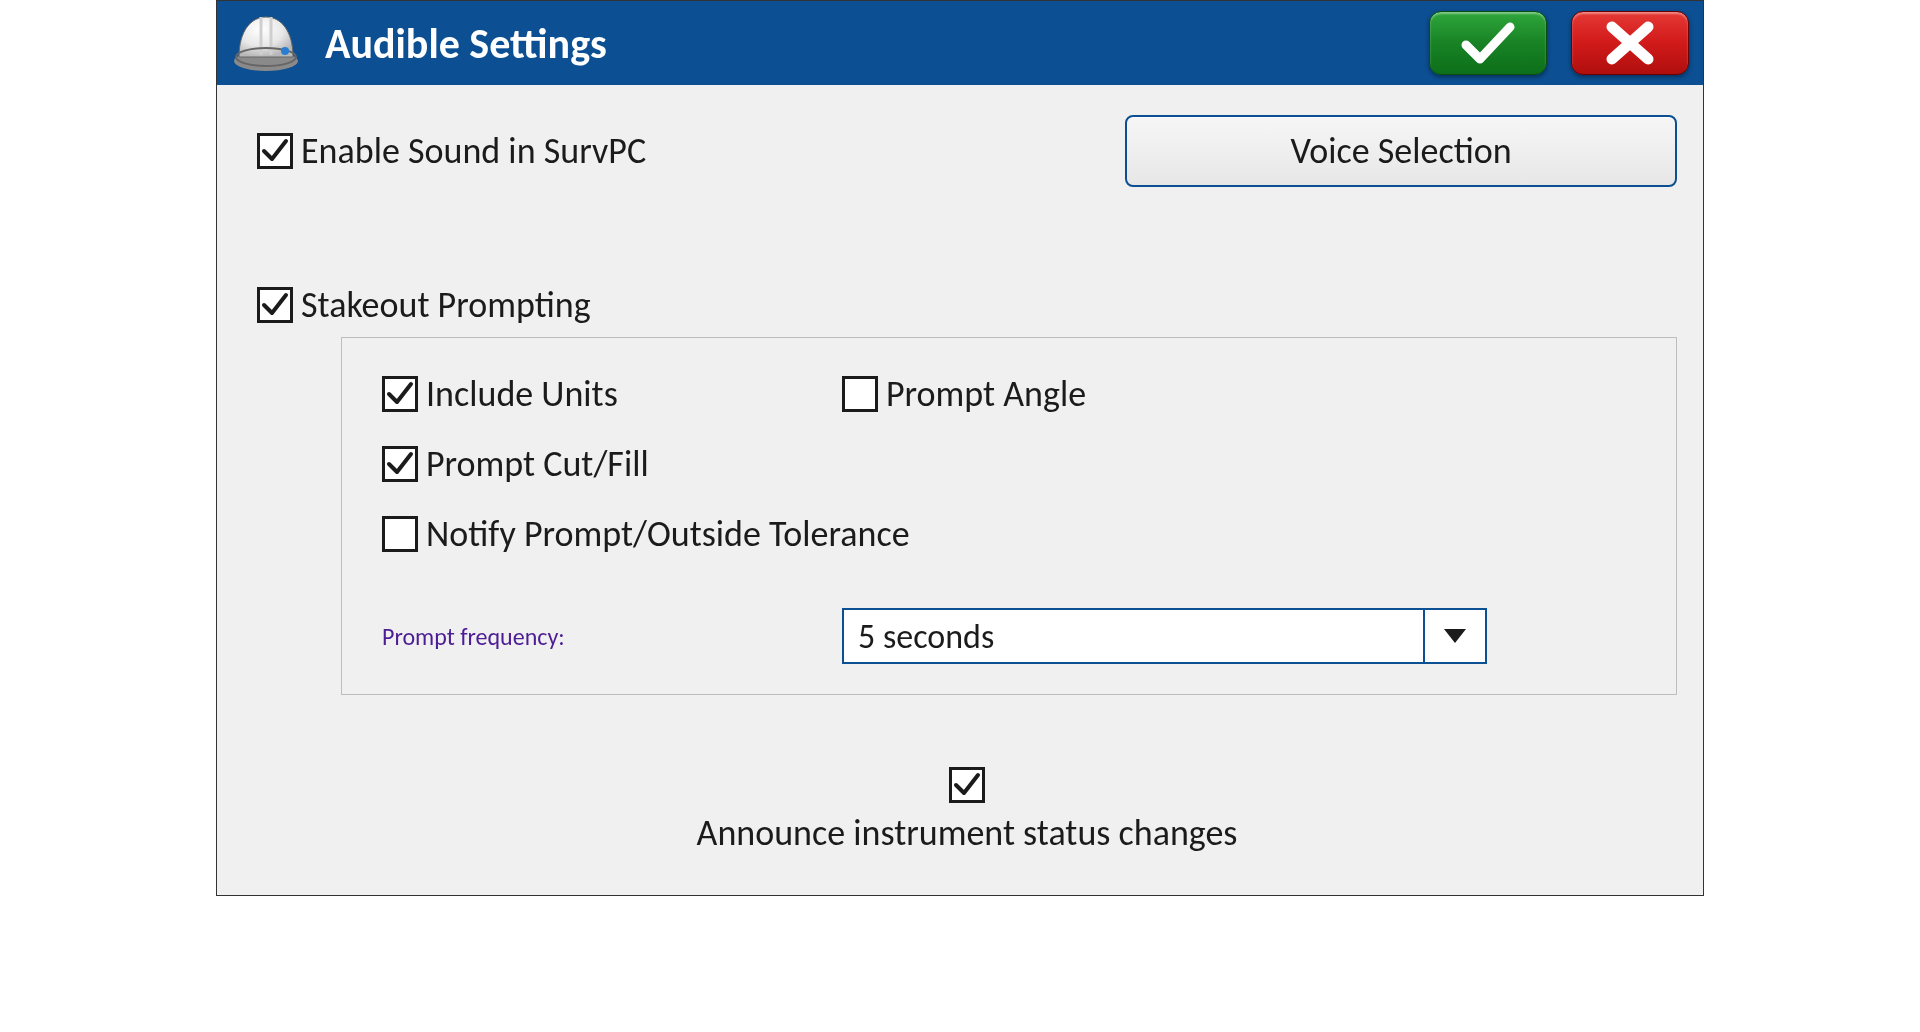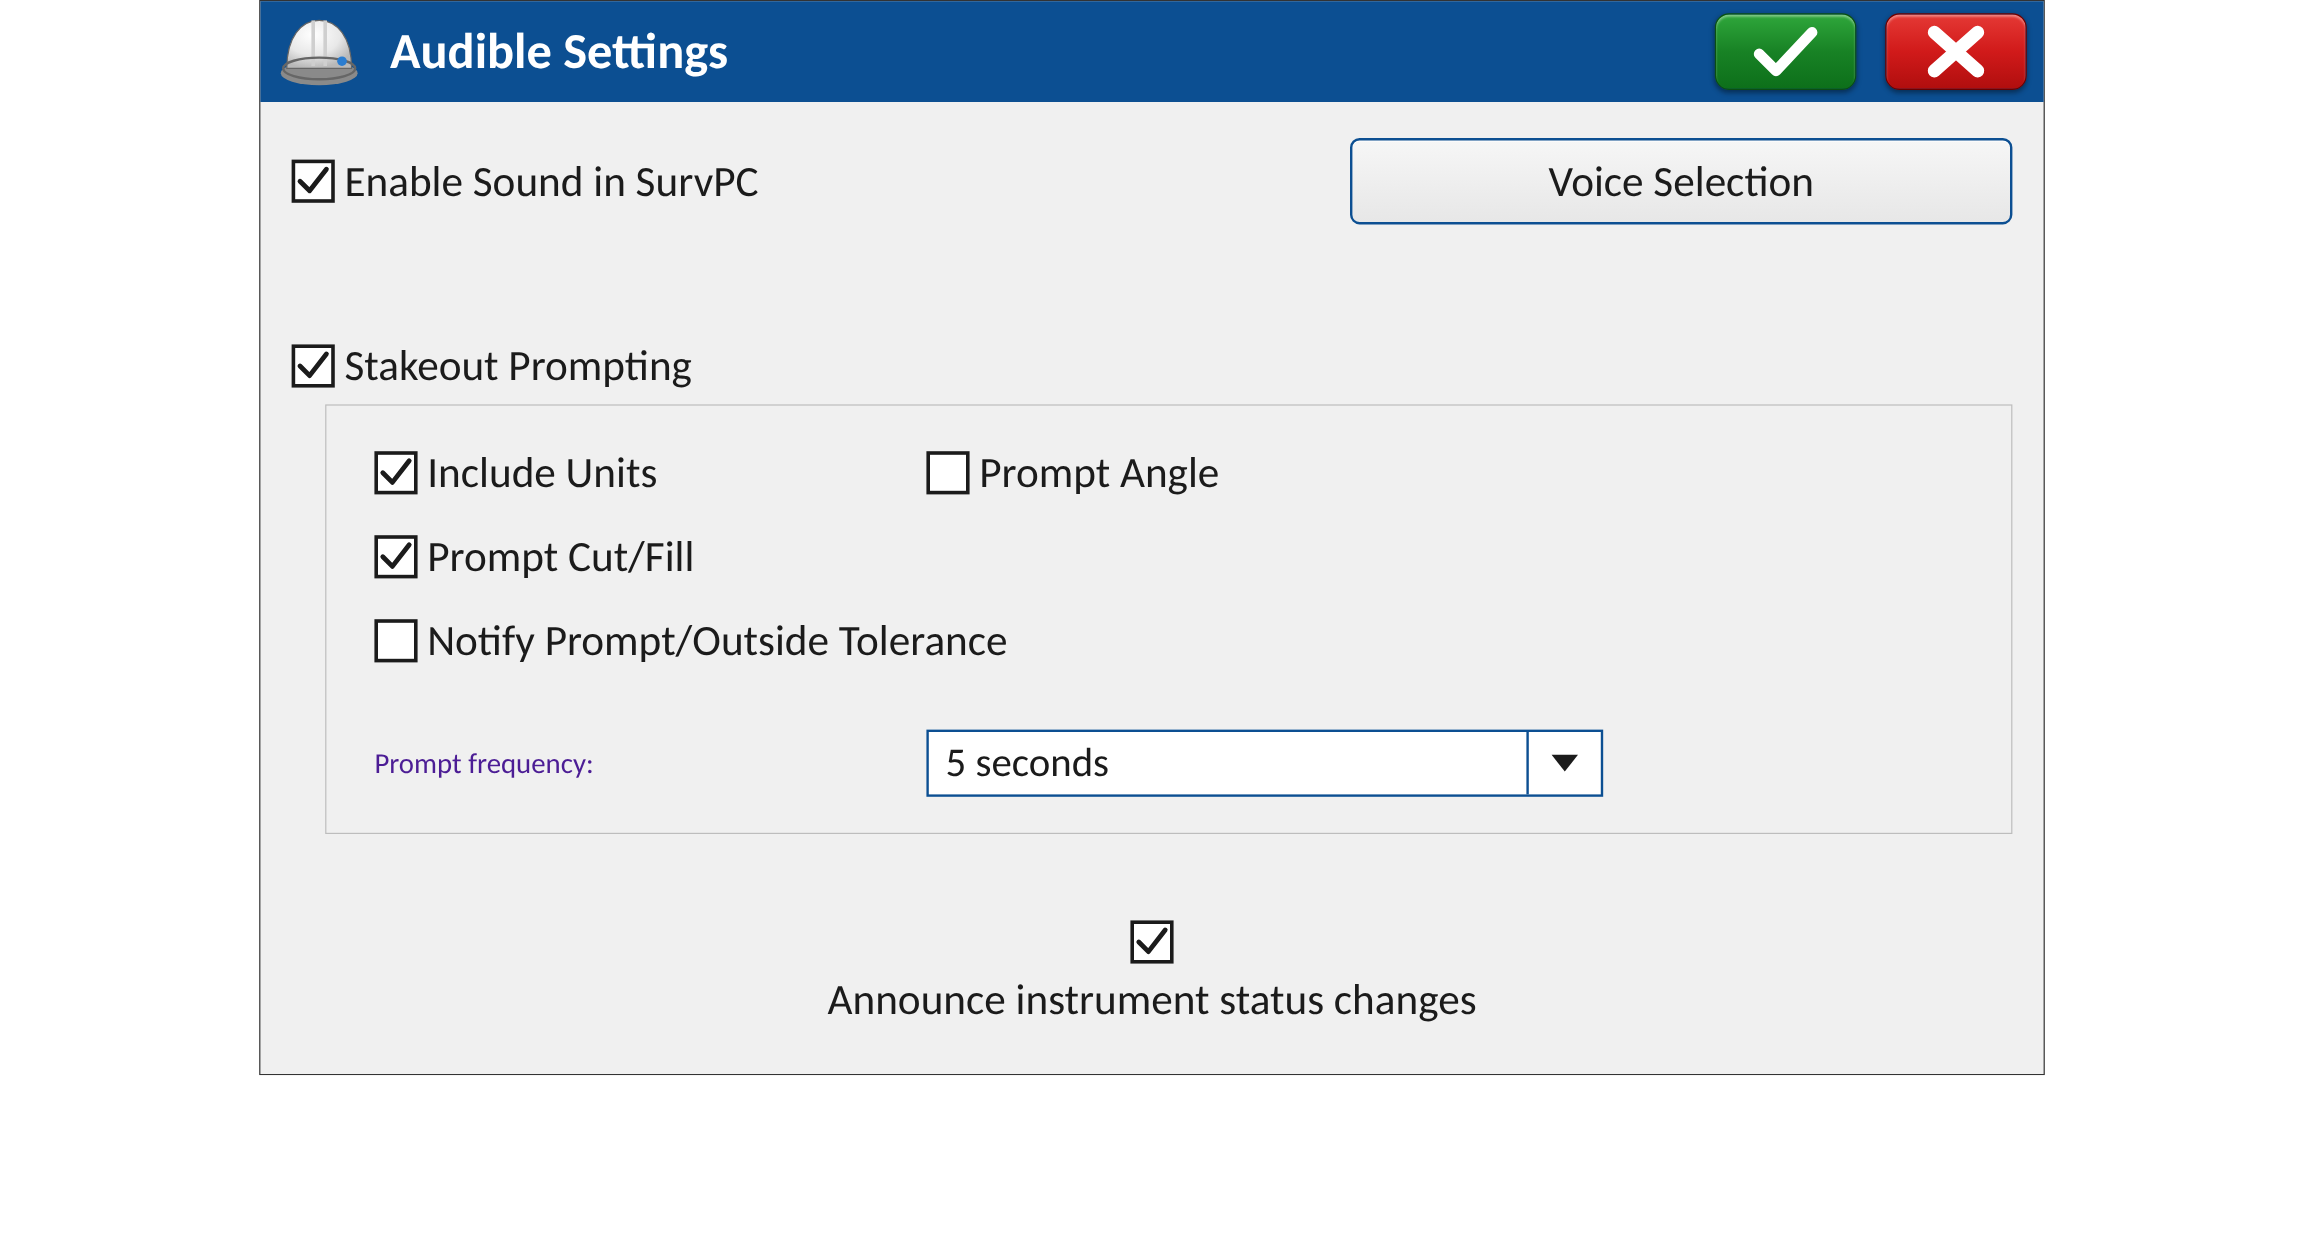--- a/index.html
+++ b/index.html
@@ -49,21 +49,21 @@
     background: linear-gradient(to bottom, #2fa73b 0%, #188225 50%, #0d6f1a 100%);
     border: 1px solid #0a4e12;
   }
   .btn-cancel {
     background: linear-gradient(to bottom, #e53935 0%, #d11a1a 50%, #b00e0e 100%);
     border: 1px solid #6b0000;
   }
   .hdr-btn svg { width: 56px; height: 48px; }
 
   .body {
-    padding: 30px 26px 40px 26px;
+    padding: 30px 26px 40px 40px;
   }
   .cb-row {
     display: flex;
     align-items: center;
     gap: 8px;
     font-size: 36px;
     color: #1b1b1b;
   }
   .checkbox {
     width: 36px;
@@ -97,41 +97,41 @@
     justify-content: center;
     cursor: pointer;
     box-shadow: inset 0 1px 0 #fff;
   }
 
   .section-label {
     margin-top: 96px;
   }
 
   .group-box {
-    margin: 10px 0 0 28px;
+    margin: 10px 0 0 84px;
     border: 1px solid #bdbdbd;
     padding: 34px 40px 30px 40px;
   }
   .group-grid {
     display: grid;
     grid-template-columns: 460px 1fr;
     row-gap: 26px;
     align-items: center;
   }
   .group-grid .cb-row { font-size: 36px; }
 
   .freq-label {
     font-size: 24px;
     color: #4c1d95;
     padding-top: 26px;
   }
   .dropdown {
     margin-top: 26px;
     height: 56px;
-    width: 564px;
+    width: 645px;
     border: 2px solid #0c4f92;
     background: #fff;
     display: flex;
     align-items: center;
     cursor: pointer;
   }
   .dropdown .dd-text {
     flex: 1;
     padding: 0 14px;
     font-size: 34px;

